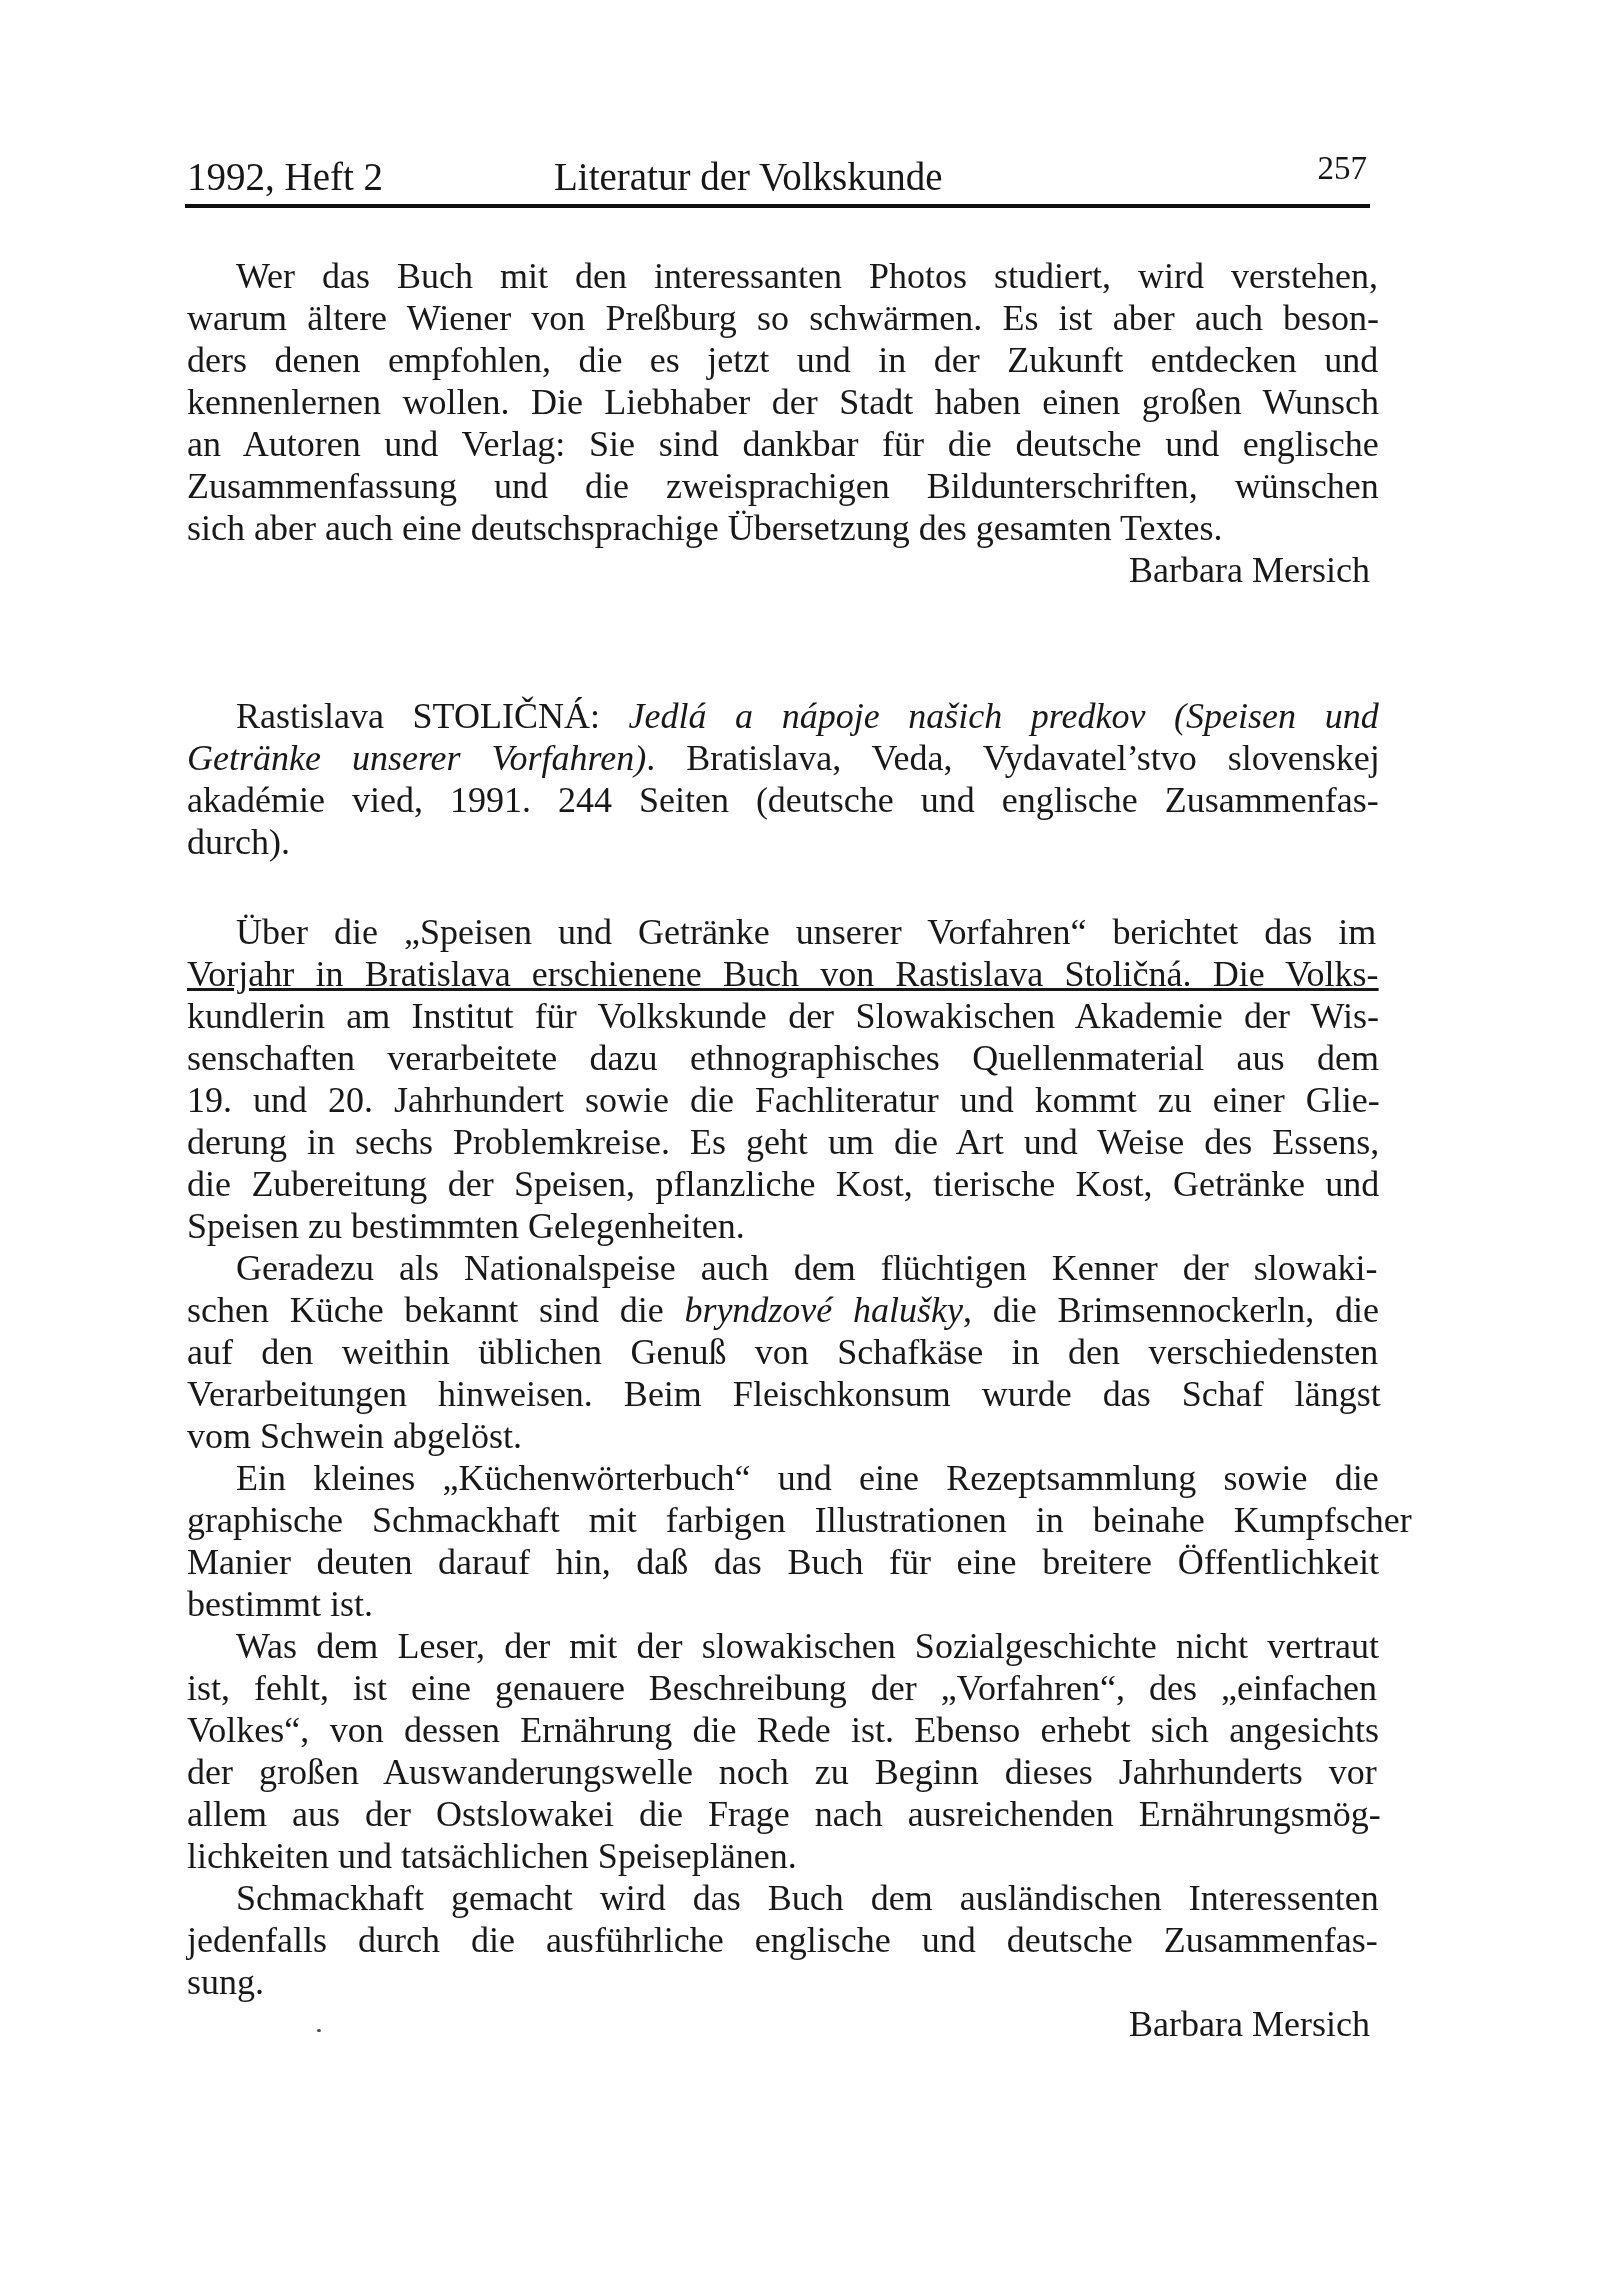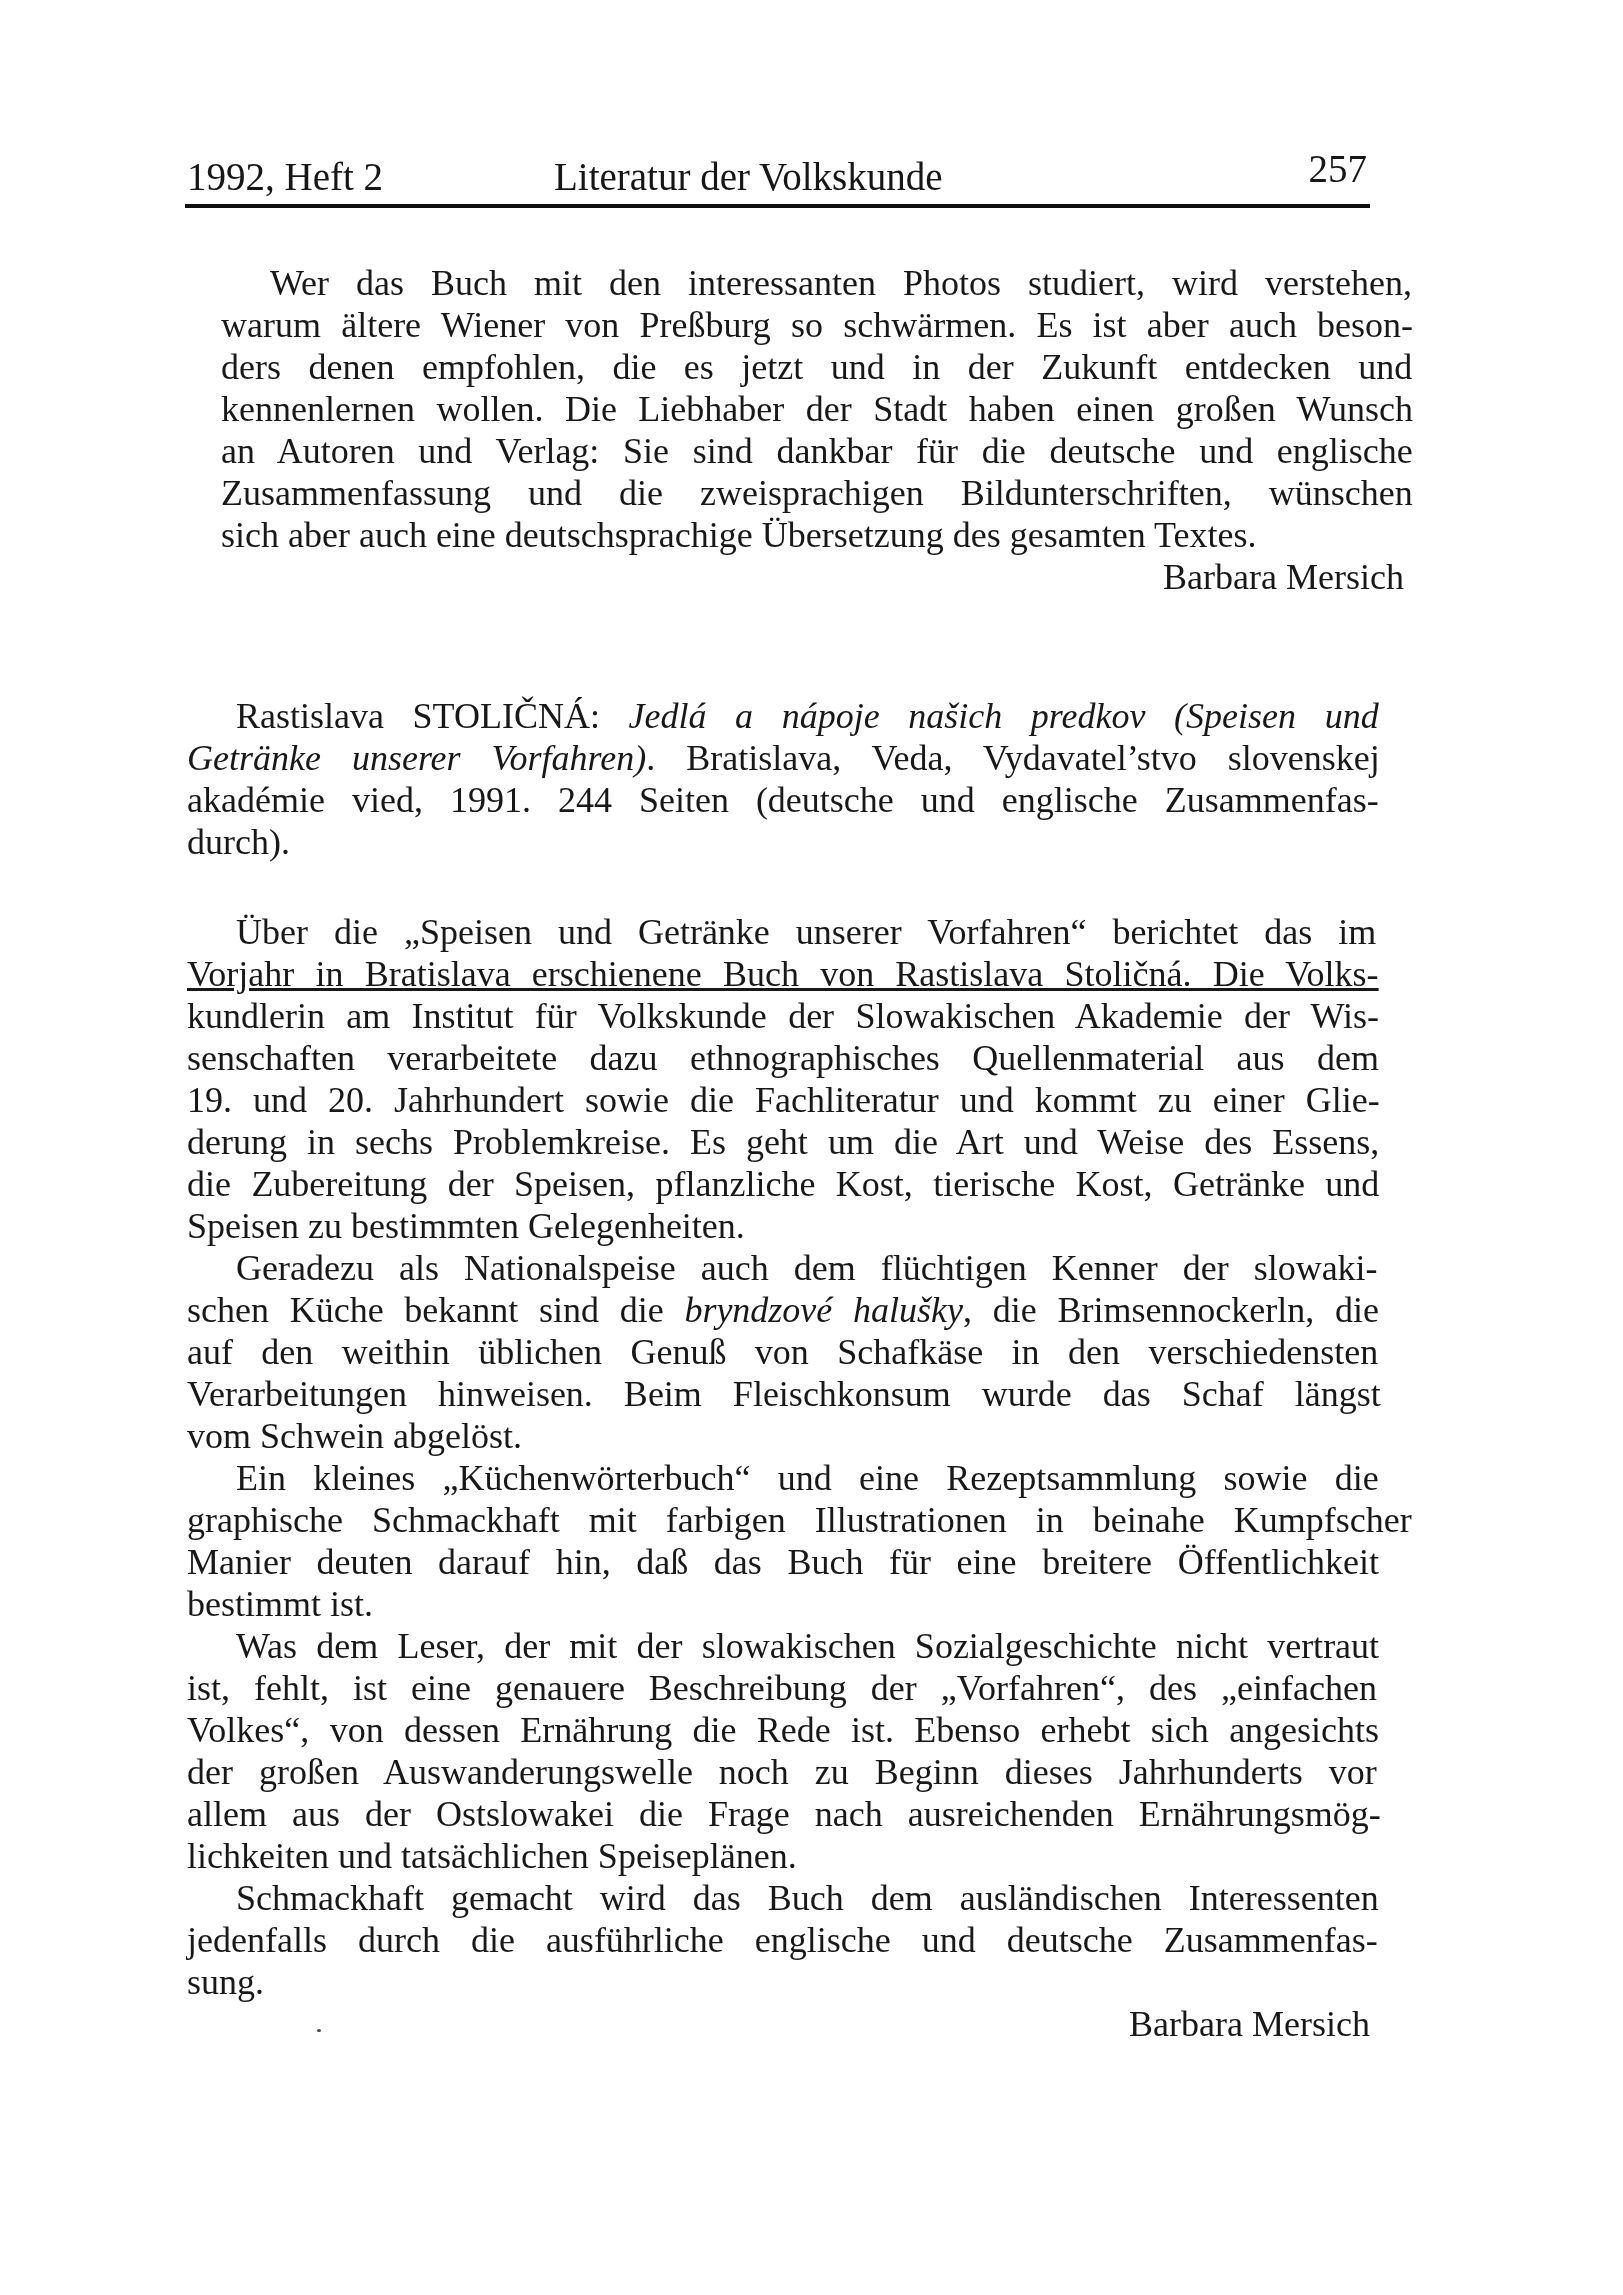--- a/index.html
+++ b/index.html
@@ -14,36 +14,36 @@
   }
   .hdr{
     position:absolute;
     font-size:39px;
     line-height:39px;
     white-space:nowrap;
     color:#161616;
   }
   #hdr-issue{left:187px;top:157px;}
   #hdr-title{left:554px;top:157px;}
-  #hdr-num{right:256px;top:149px;font-size:39px;}
+  #hdr-num{right:256px;top:149px;font-size:33px;}
   .rule{
     position:absolute;
     left:185px;top:204px;
     width:1185px;height:4px;
     background:#0f0f0f;
   }
   .textblock{
     position:absolute;
     left:187px;
     width:1183px;
     font-size:36px;
     line-height:42px;
     color:#181818;
   }
-  #block-prev{top:262px;margin-left:34px;}
+  #block-prev{top:255px;}
   #block-citation{top:695px;}
   #block-body{top:911px;}
   .line{
     white-space:nowrap;
     height:42px;
     text-align:left;
   }
   .line.indent{padding-left:49px;}
   .sig{
     height:42px;

